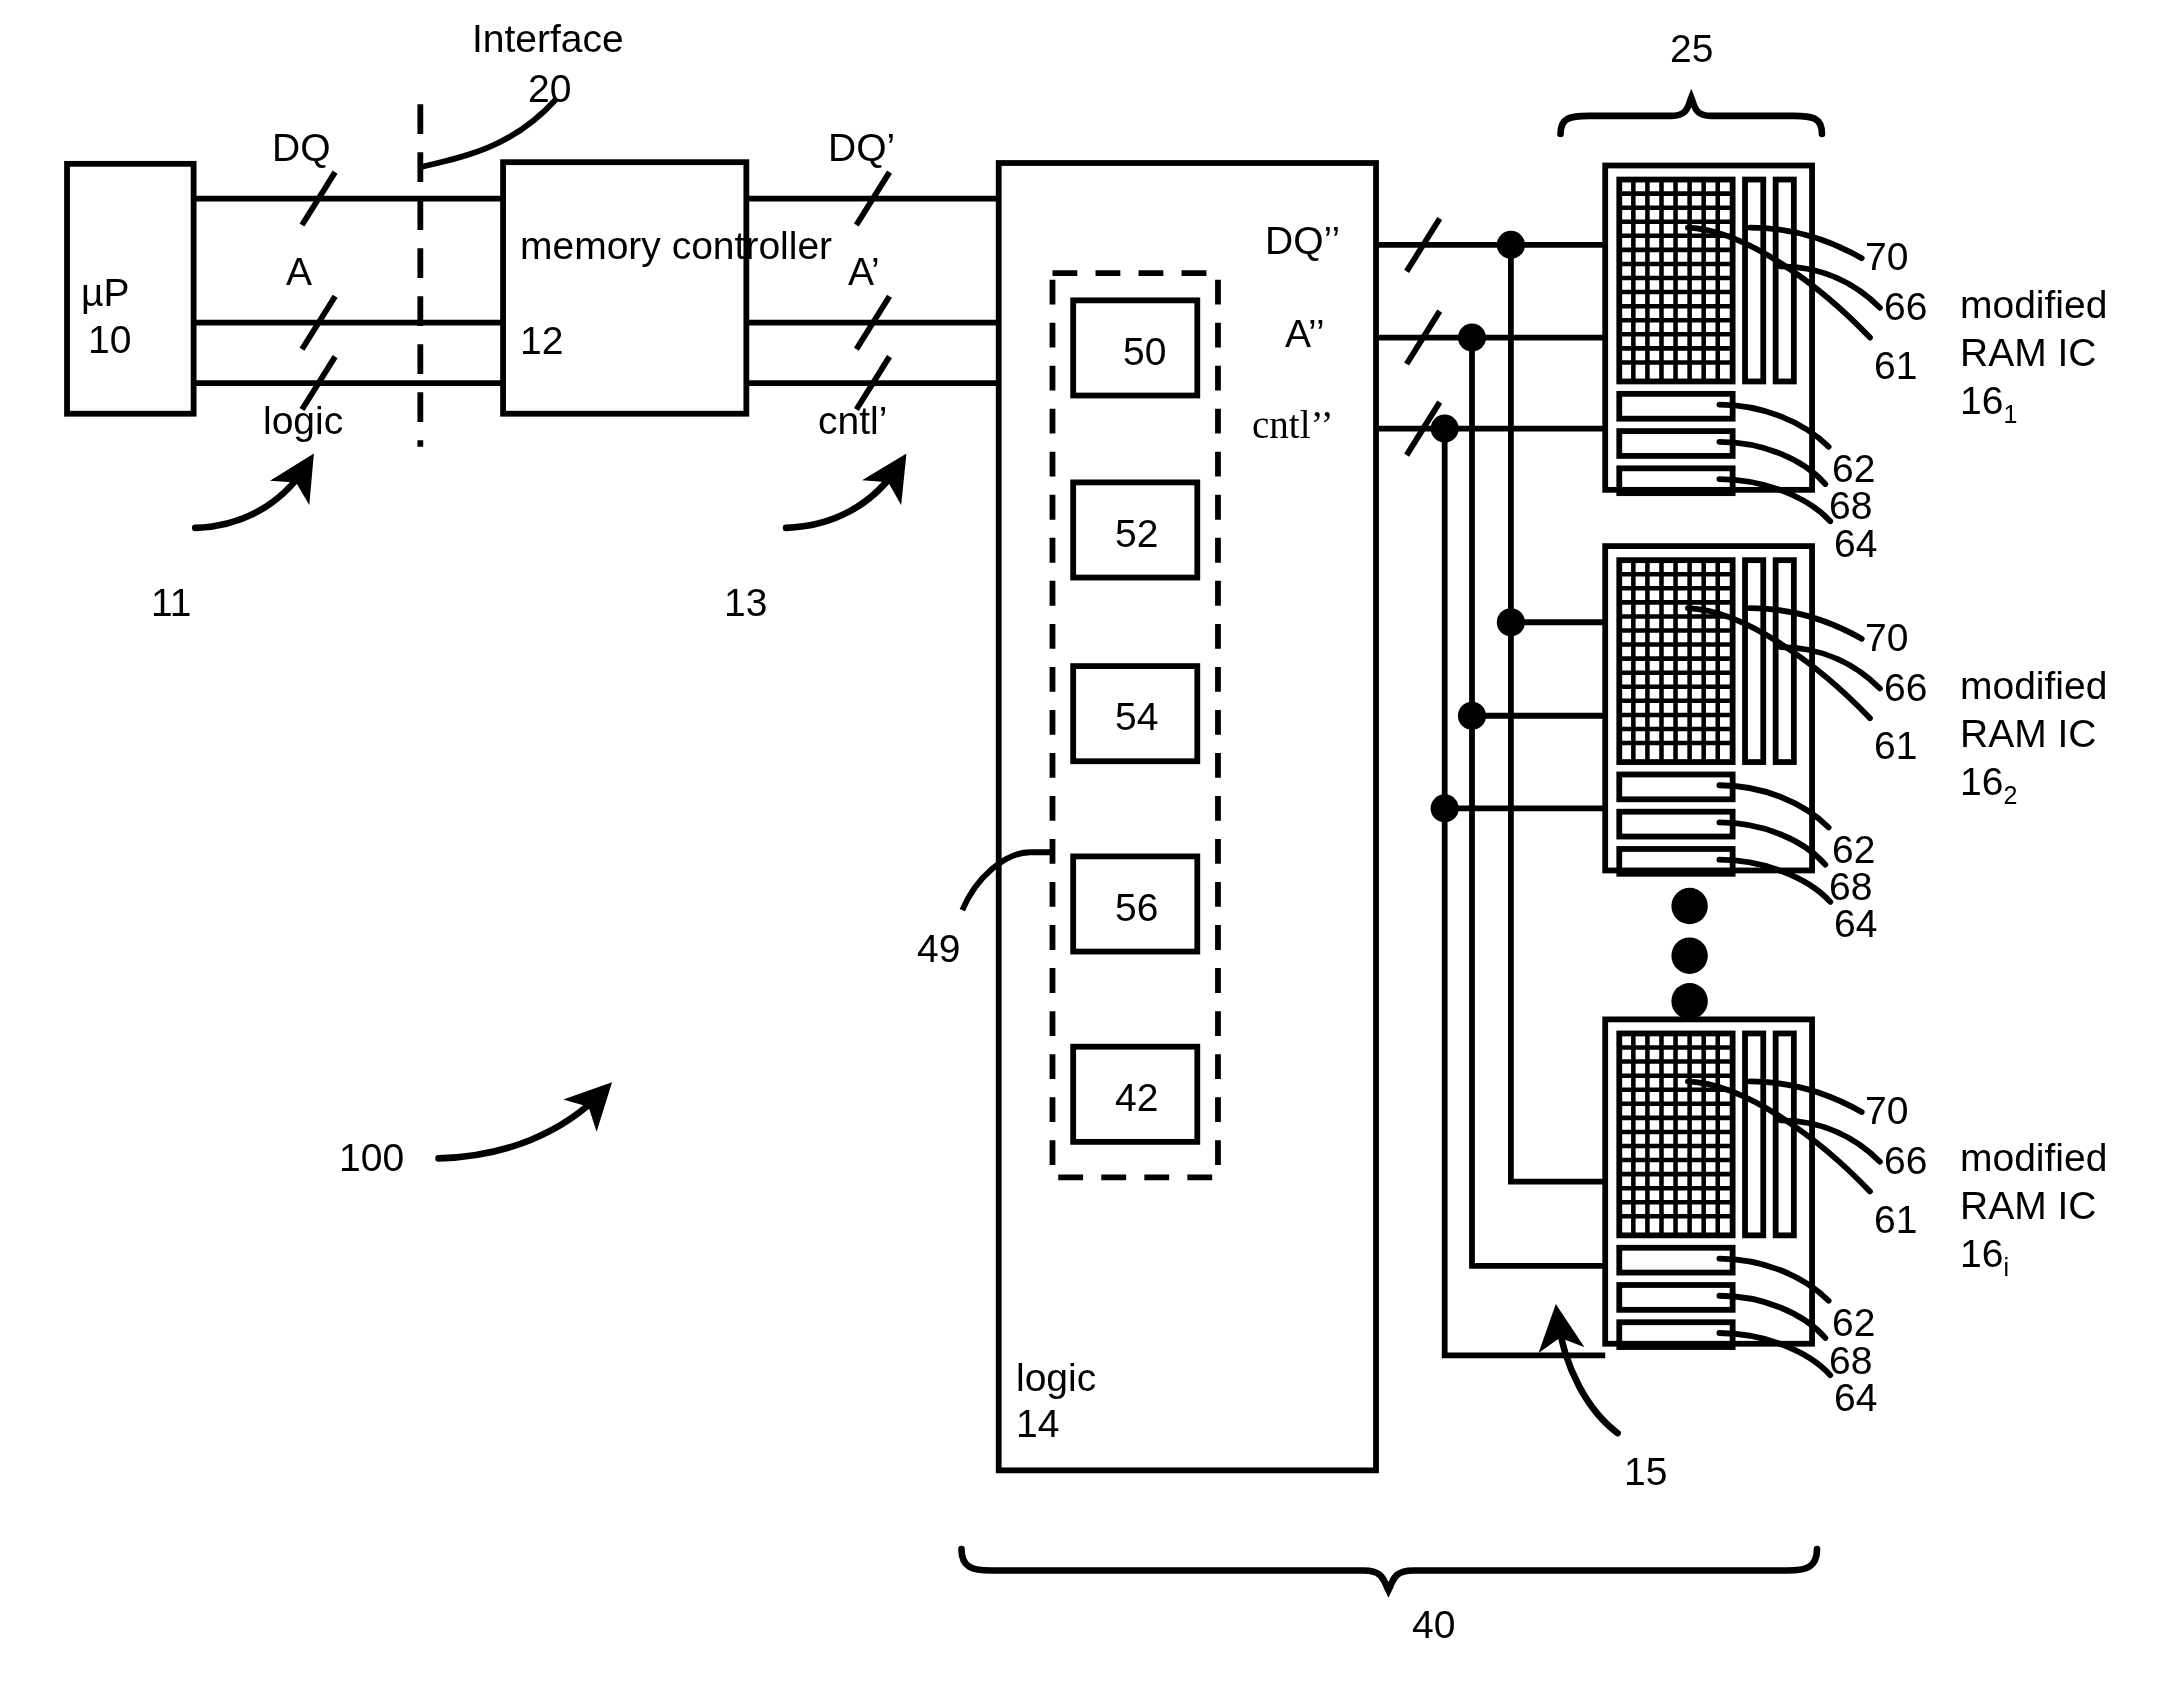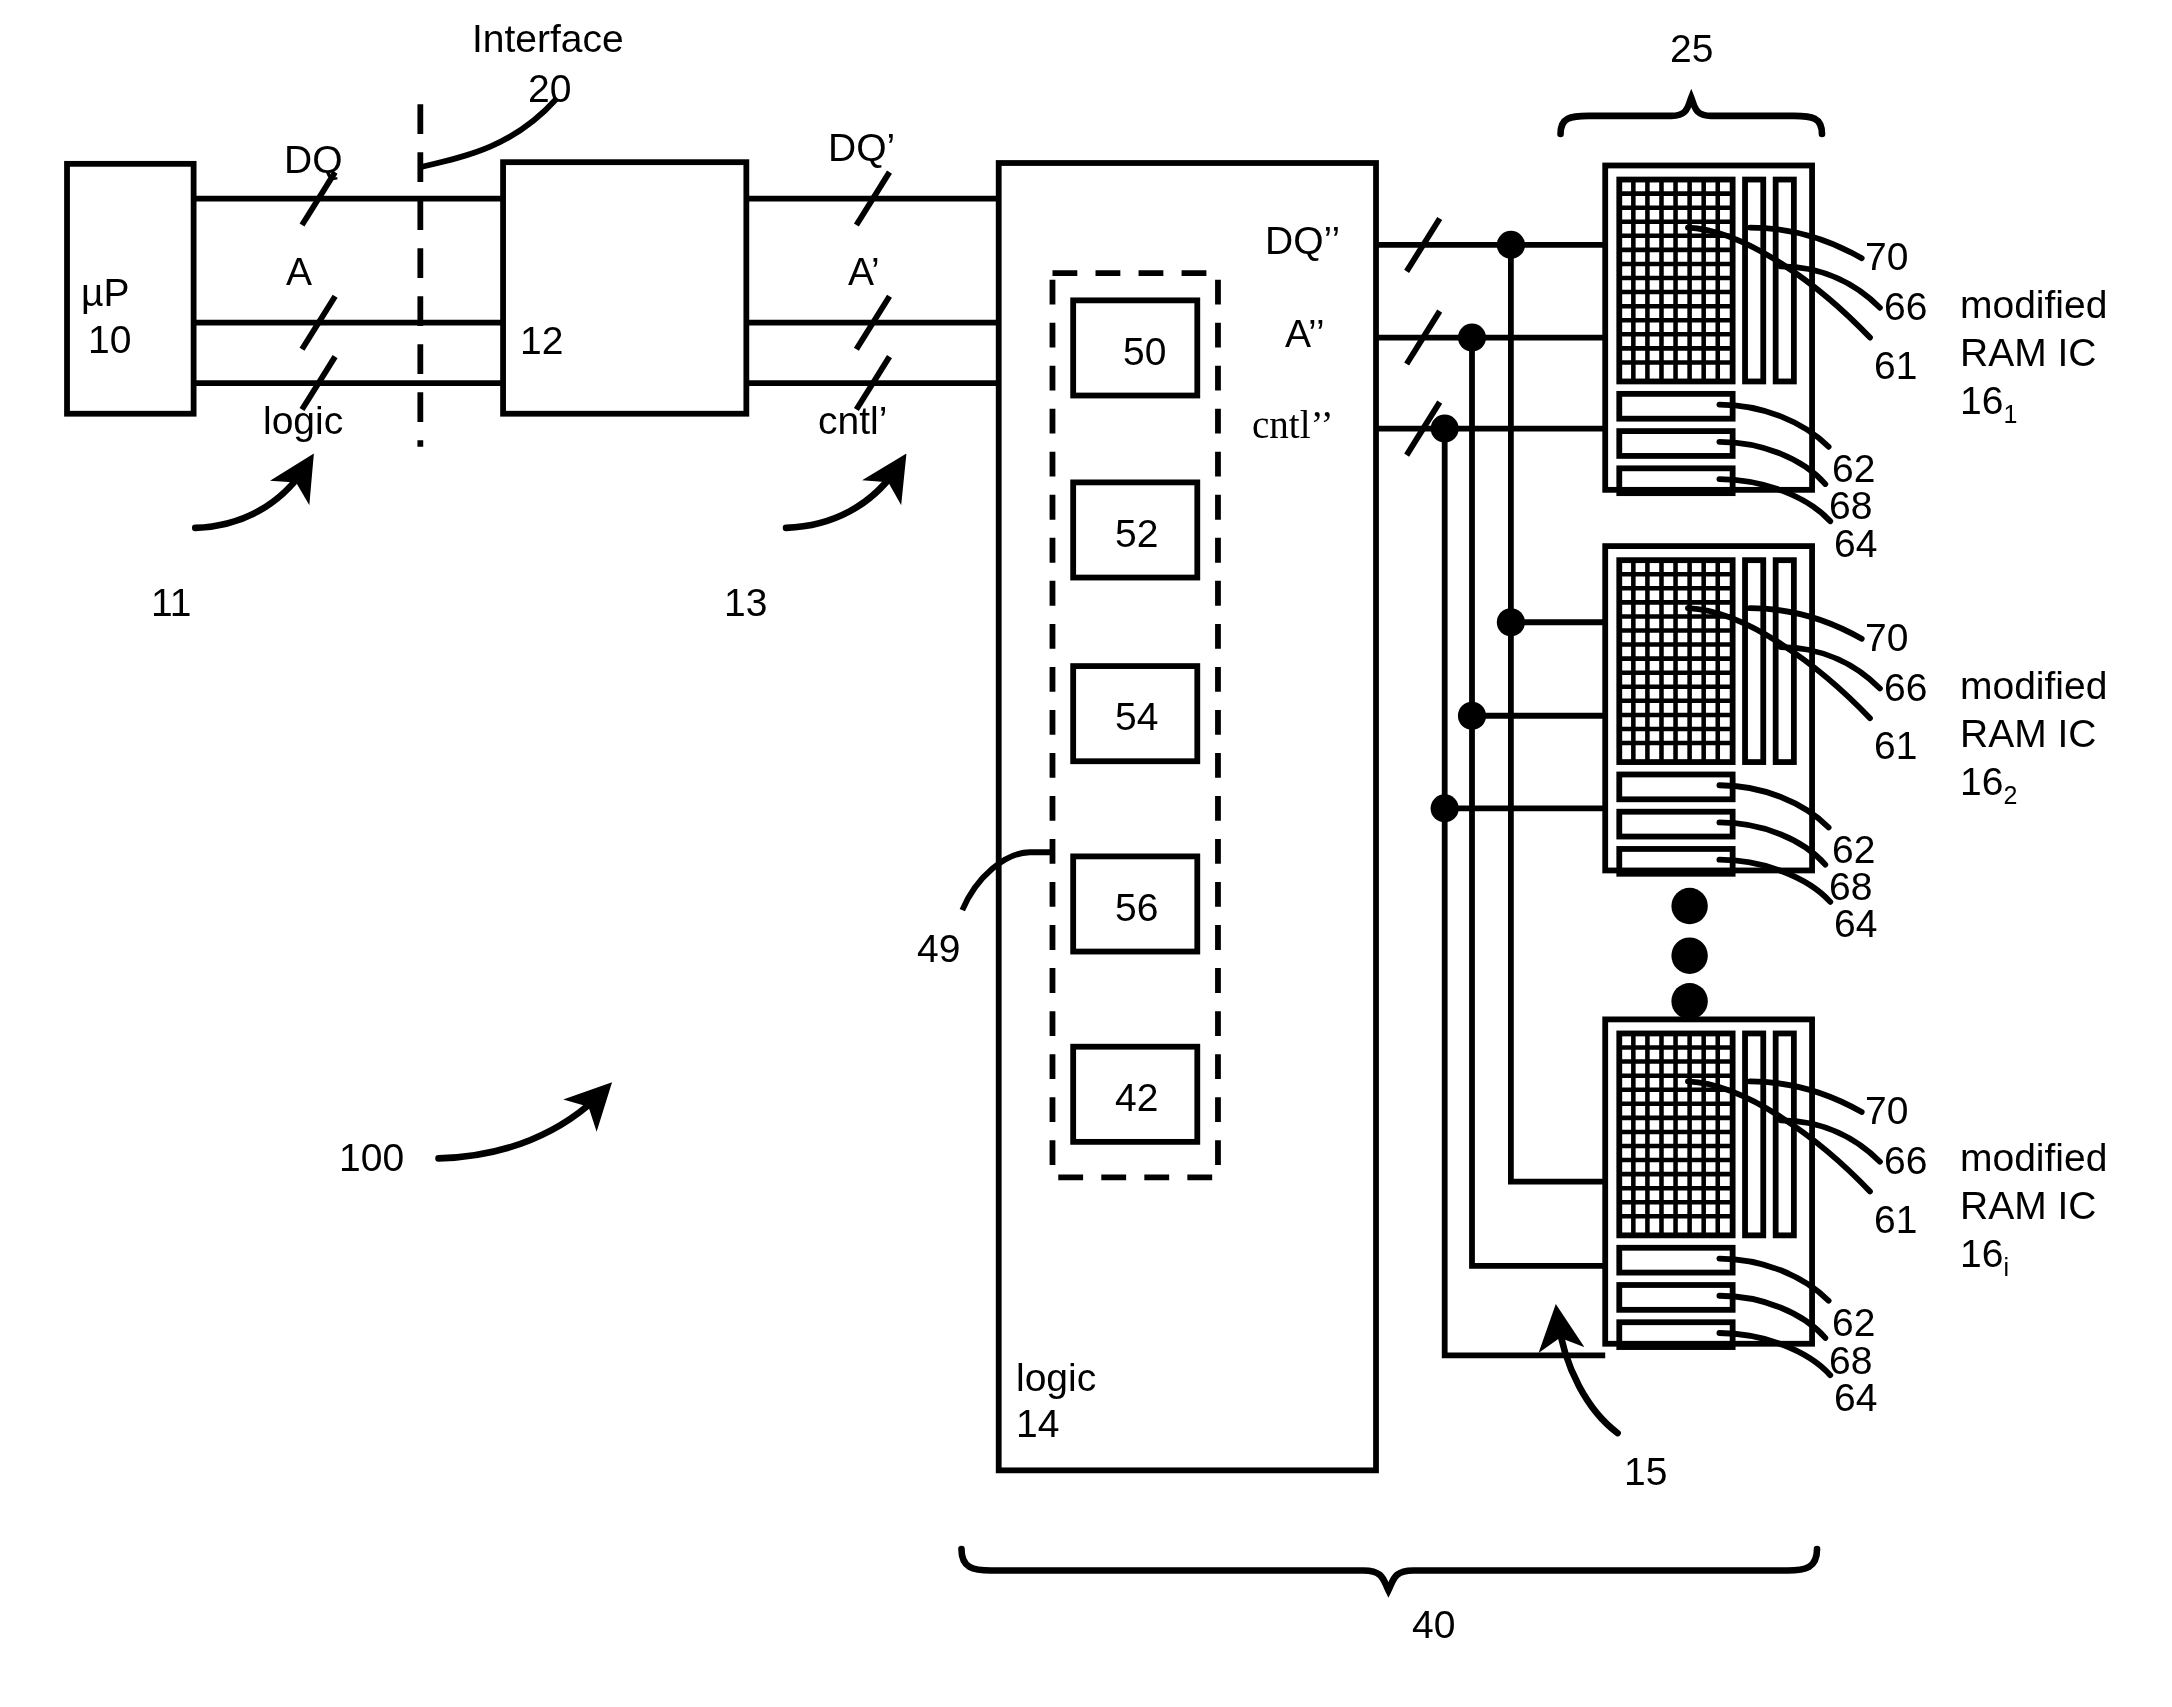--- a/index.html
+++ b/index.html
@@ -234,23 +234,24 @@
   </g>
 
 </svg>
 
 <div class="lbl t-big" style="left:472px;top:15px;">Interface</div>
 <div class="lbl t-num" style="left:528px;top:65px;">20</div>
 
 <div class="lbl t-big" style="left:81px;top:269px;">µP</div>
 <div class="lbl t-num" style="left:81px;top:316px;margin-left:7px;">10</div>
 
+<div class="lbl t-big" style="left:520px;top:222px;">memory controller</div>
 <div class="lbl t-num" style="left:520px;top:317px;">12</div>
 
-<div class="lbl t-big" style="left:284px;top:124px;margin-top:12px;">DQ</div>
+<div class="lbl t-big" style="left:272px;top:124px;">DQ</div>
 <div class="lbl t-big" style="left:286px;top:248px;">A</div>
 <div class="lbl t-big" style="left:263px;top:397px;">logic</div>
 <div class="lbl t-num" style="left:151px;top:579px;">11</div>
 
 <div class="lbl t-big" style="left:828px;top:124px;">DQ’</div>
 <div class="lbl t-big" style="left:848px;top:248px;">A’</div>
 <div class="lbl t-big" style="left:818px;top:397px;">cntl’</div>
 <div class="lbl t-num" style="left:724px;top:579px;">13</div>
 
 <div class="lbl t-big" style="left:1265px;top:217px;">DQ’’</div>

